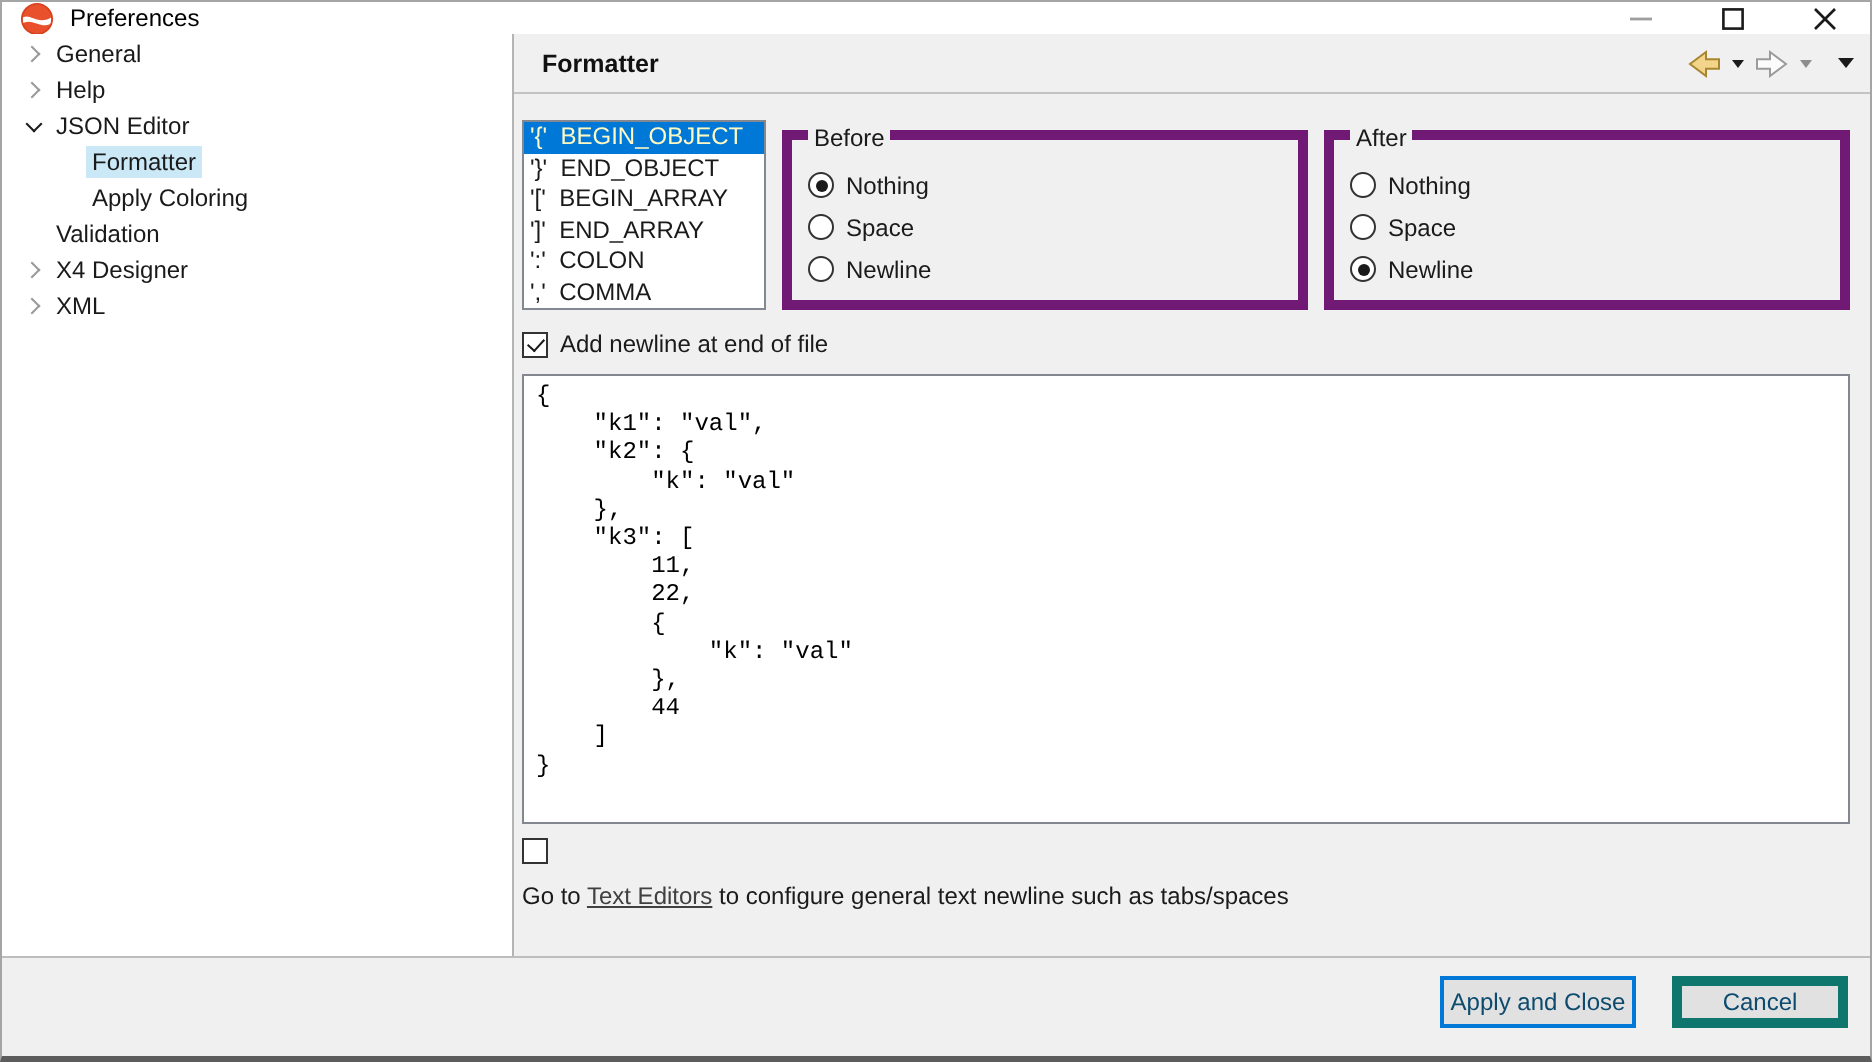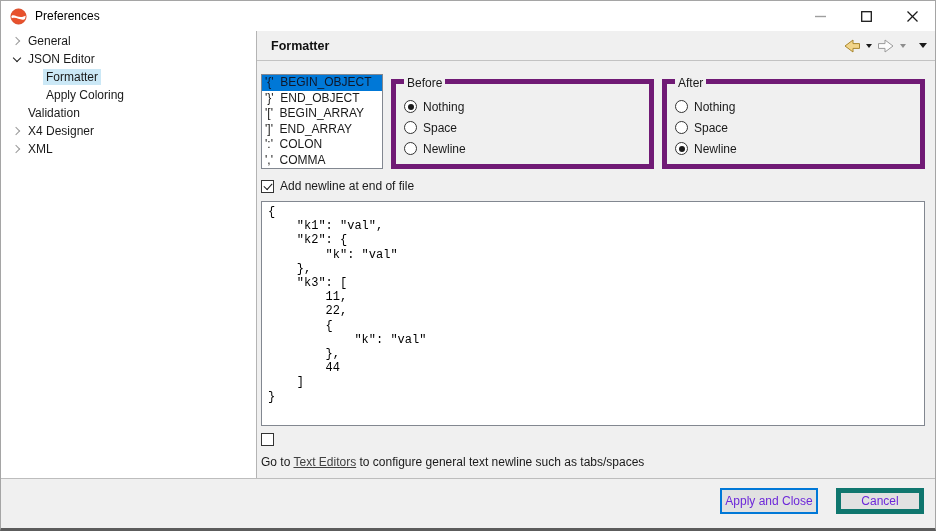--- a/index.html
+++ b/index.html
@@ -6,21 +6,21 @@
   html, body { background: #cfcfcf; }
   body { font-family: "Liberation Sans", sans-serif; font-size: 12px; color: #1a1a1a; }
 
   .window {
     width: 936px; height: 531px; background: #fff; position: relative;
     border: 1px solid #a5a5a5; border-bottom: 3px solid #5c5c5c;
     display: flex; flex-direction: column; overflow: hidden;
   }
 
   
-  .titlebar { height: 30px; background: #fff; display: flex; align-items: center; flex: 0 0 auto; }
+  .titlebar { height: 16px; background: #fff; display: flex; align-items: center; flex: 0 0 auto; }
   .app-icon { width: 17px; height: 17px; margin-left: 9px; flex: 0 0 auto; }
   .title-text { margin-left: 8px; font-size: 12px; color: #000; }
   .win-controls { margin-left: auto; display: flex; height: 100%; }
   .win-btn { width: 46px; height: 100%; display: flex; align-items: center; justify-content: center; }
 
   
   .main { flex: 1 1 auto; display: flex; min-height: 0; }
 
   
   .sidebar { width: 256px; background: #fff; border-right: 1px solid #b4b4b4; flex: 0 0 auto; }
@@ -49,21 +49,21 @@
   .nav-icons { margin-left: auto; display: flex; align-items: center; gap: 5px; }
   .tri { width: 0; height: 0; border-left: 3.5px solid transparent; border-right: 3.5px solid transparent; border-top: 4px solid #1a1a1a; }
   .tri.disabled { border-top-color: #8d8d8d; }
   .tri.menu { border-left-width: 4.5px; border-right-width: 4.5px; border-top-width: 5px; margin-left: 8px; }
 
   .panel-body { flex: 1 1 auto; padding: 13px 10px 0 4px; min-height: 0; }
 
   .row1 { display: flex; gap: 8px; height: 95px; }
   .token-list { width: 122px; background: #fff; border: 1px solid #828790; overflow: hidden; flex: 0 0 auto; }
   .token-item { height: 15.5px; line-height: 15.5px; padding-left: 3px; white-space: pre; font-size: 12px; }
-  .token-item.selected { background: #0078d7; color: #0f172a; }
+  .token-item.selected { background: #0078d7; color: #fef9c3; }
 
   .group { flex: 1 1 0; position: relative; border: 5px solid #701a75; margin-top: 5px; padding: 12px 0 0 8px; }
   .group-label { position: absolute; top: -8px; left: 8px; background: #f0f0f0; padding: 0 3px; font-size: 12px; }
   .radio-row { display: flex; align-items: center; height: 21px; cursor: default; }
   .radio-glyph { width: 13px; height: 13px; border: 1px solid #333; border-radius: 50%; background: #fff; margin-right: 6px; position: relative; flex: 0 0 auto; }
   .radio-glyph.checked::after { content: ""; position: absolute; left: 2.5px; top: 2.5px; width: 6px; height: 6px; border-radius: 50%; background: #1a1a1a; }
 
   .check-row { display: flex; align-items: center; margin-top: 9px; height: 16px; cursor: default; }
   .check-glyph { width: 13px; height: 13px; border: 1px solid #333; background: #fff; margin-right: 6px; position: relative; flex: 0 0 auto; }
   .check-glyph.checked::after {
@@ -80,21 +80,21 @@
   .goto-line { margin-top: 8px; font-size: 12px; }
   .goto-link { color: #404040; text-decoration: underline; cursor: pointer; }
 
   
   .footer {
     flex: 0 0 50px; background: #f0f0f0; border-top: 1px solid #bdbdbd;
     display: flex; align-items: center; justify-content: flex-end; gap: 18px; padding: 0 11px 6px 0;
   }
   .btn {
     height: 26px; background: #e1e1e1; font-family: "Liberation Sans", sans-serif;
-    font-size: 12px; color: #6d28d9; display: flex; align-items: center; justify-content: center; cursor: default;
+    font-size: 12px; color: #0c4a6e; display: flex; align-items: center; justify-content: center; cursor: default;
   }
   .btn-default { width: 98px; border: 2px solid #0078d7; }
   .btn-normal  { width: 88px; border: 5px solid #0f766e; }
 </style>
 </head>
 <body>
 
 <div class="window">
 
   <div class="titlebar">
@@ -129,20 +129,26 @@
     <div class="sidebar">
       <div class="tree">
 
         <div class="tree-row">
           <span class="chev-box">
               <span class="chev-collapsed"></span>
             </span>
           <span class="tree-label">General</span>
         </div>
 
+        <div class="tree-row">
+          <span class="chev-box">
+              <span class="chev-collapsed"></span>
+            </span>
+          <span class="tree-label">Help</span>
+        </div>
 
         <div class="tree-row">
           <span class="chev-box">
               <span class="chev-expanded"></span>
             </span>
           <span class="tree-label">JSON Editor</span>
         </div>
 
         <div class="tree-row lvl1">
           <span class="tree-label selected">Formatter</span>

